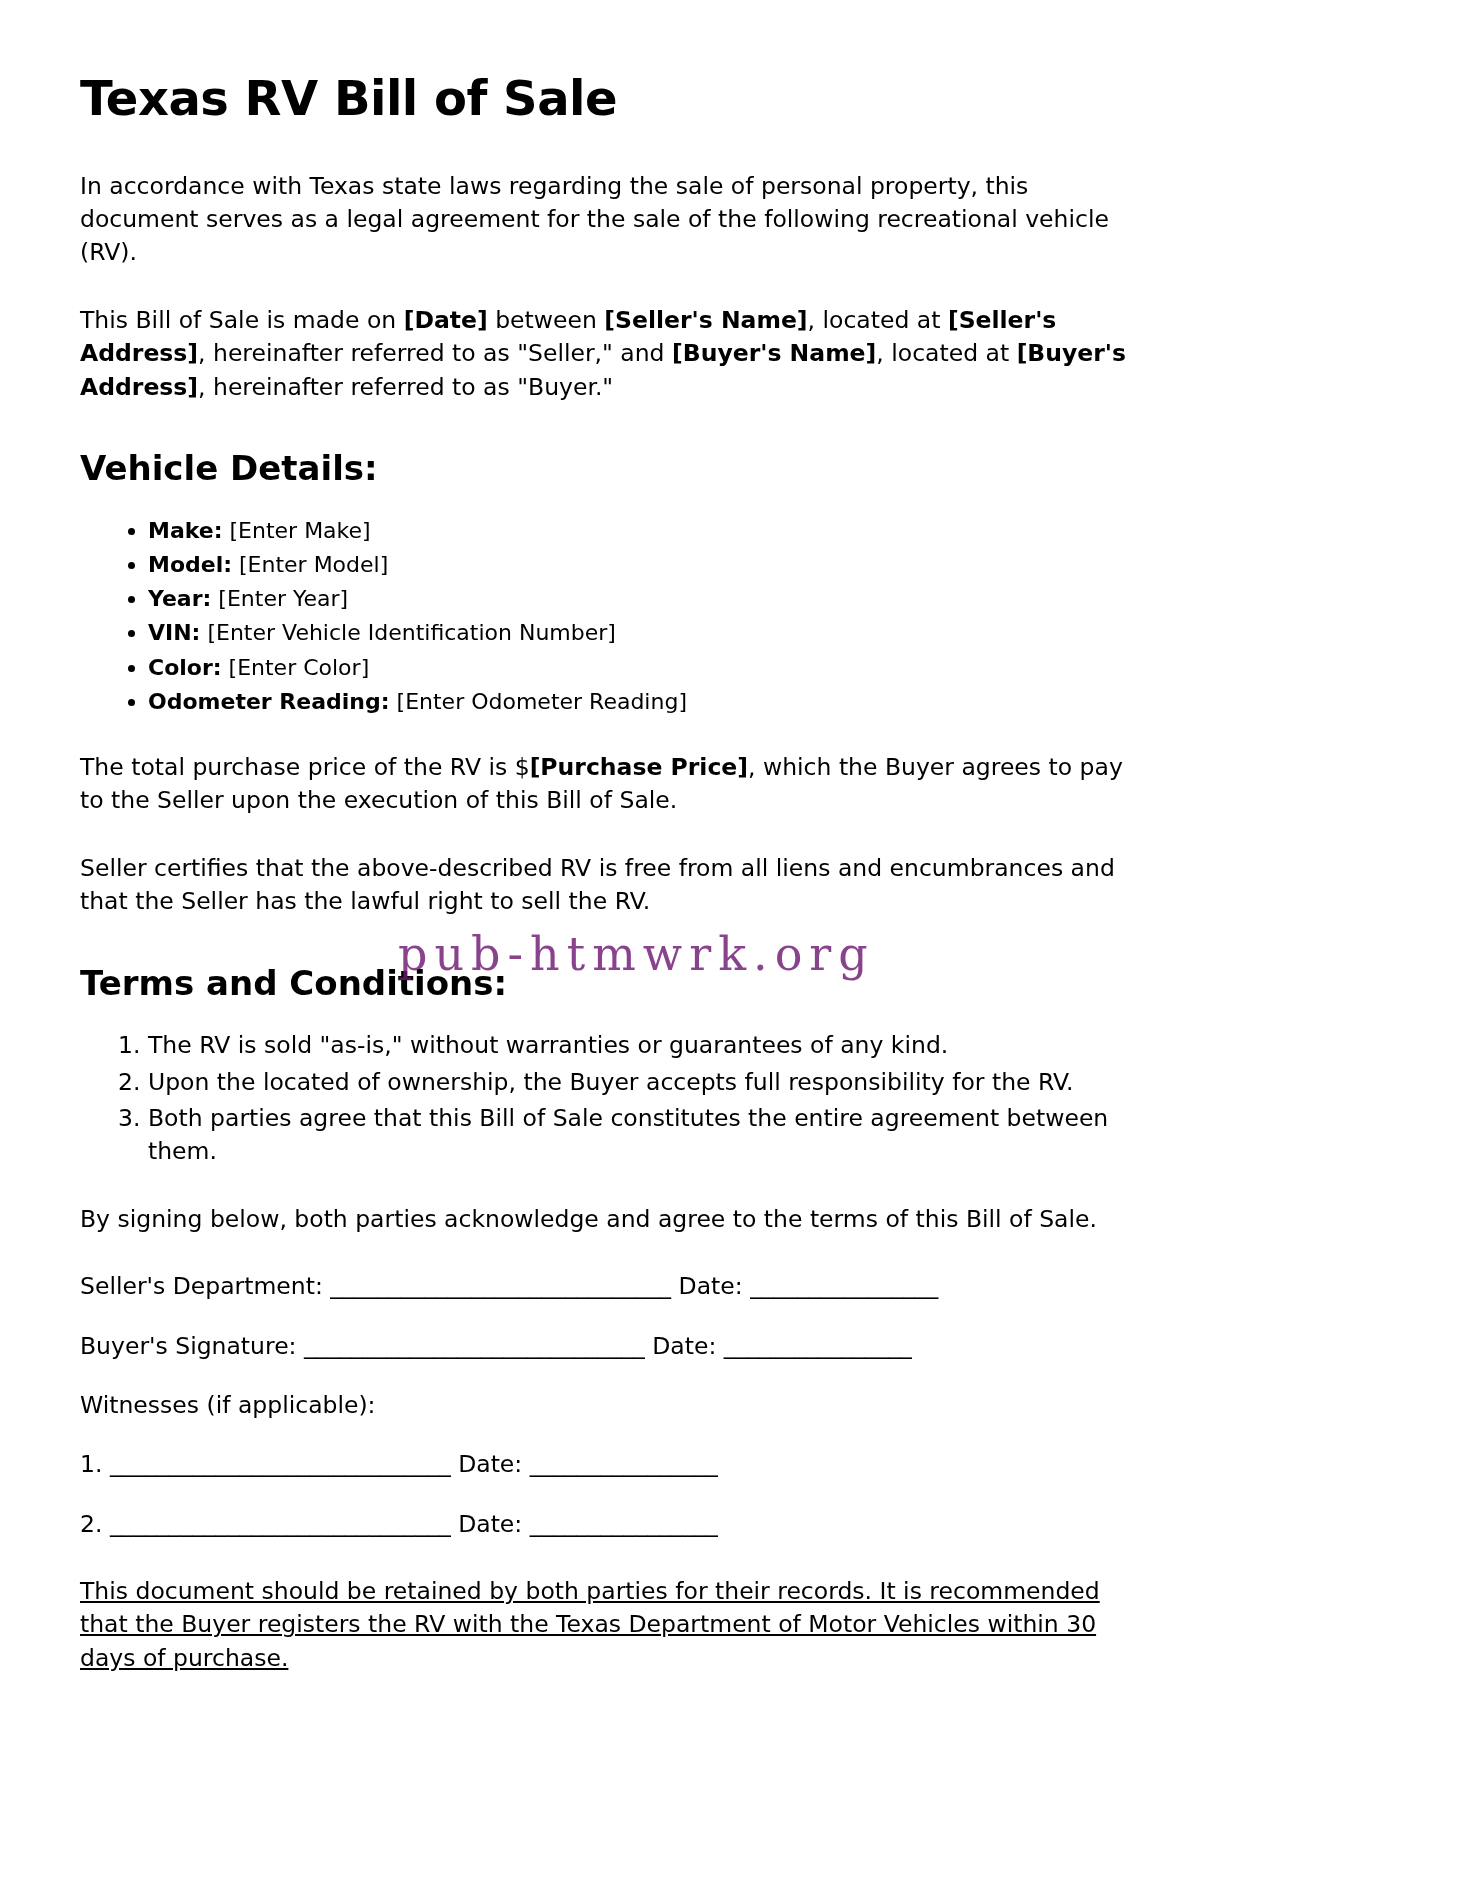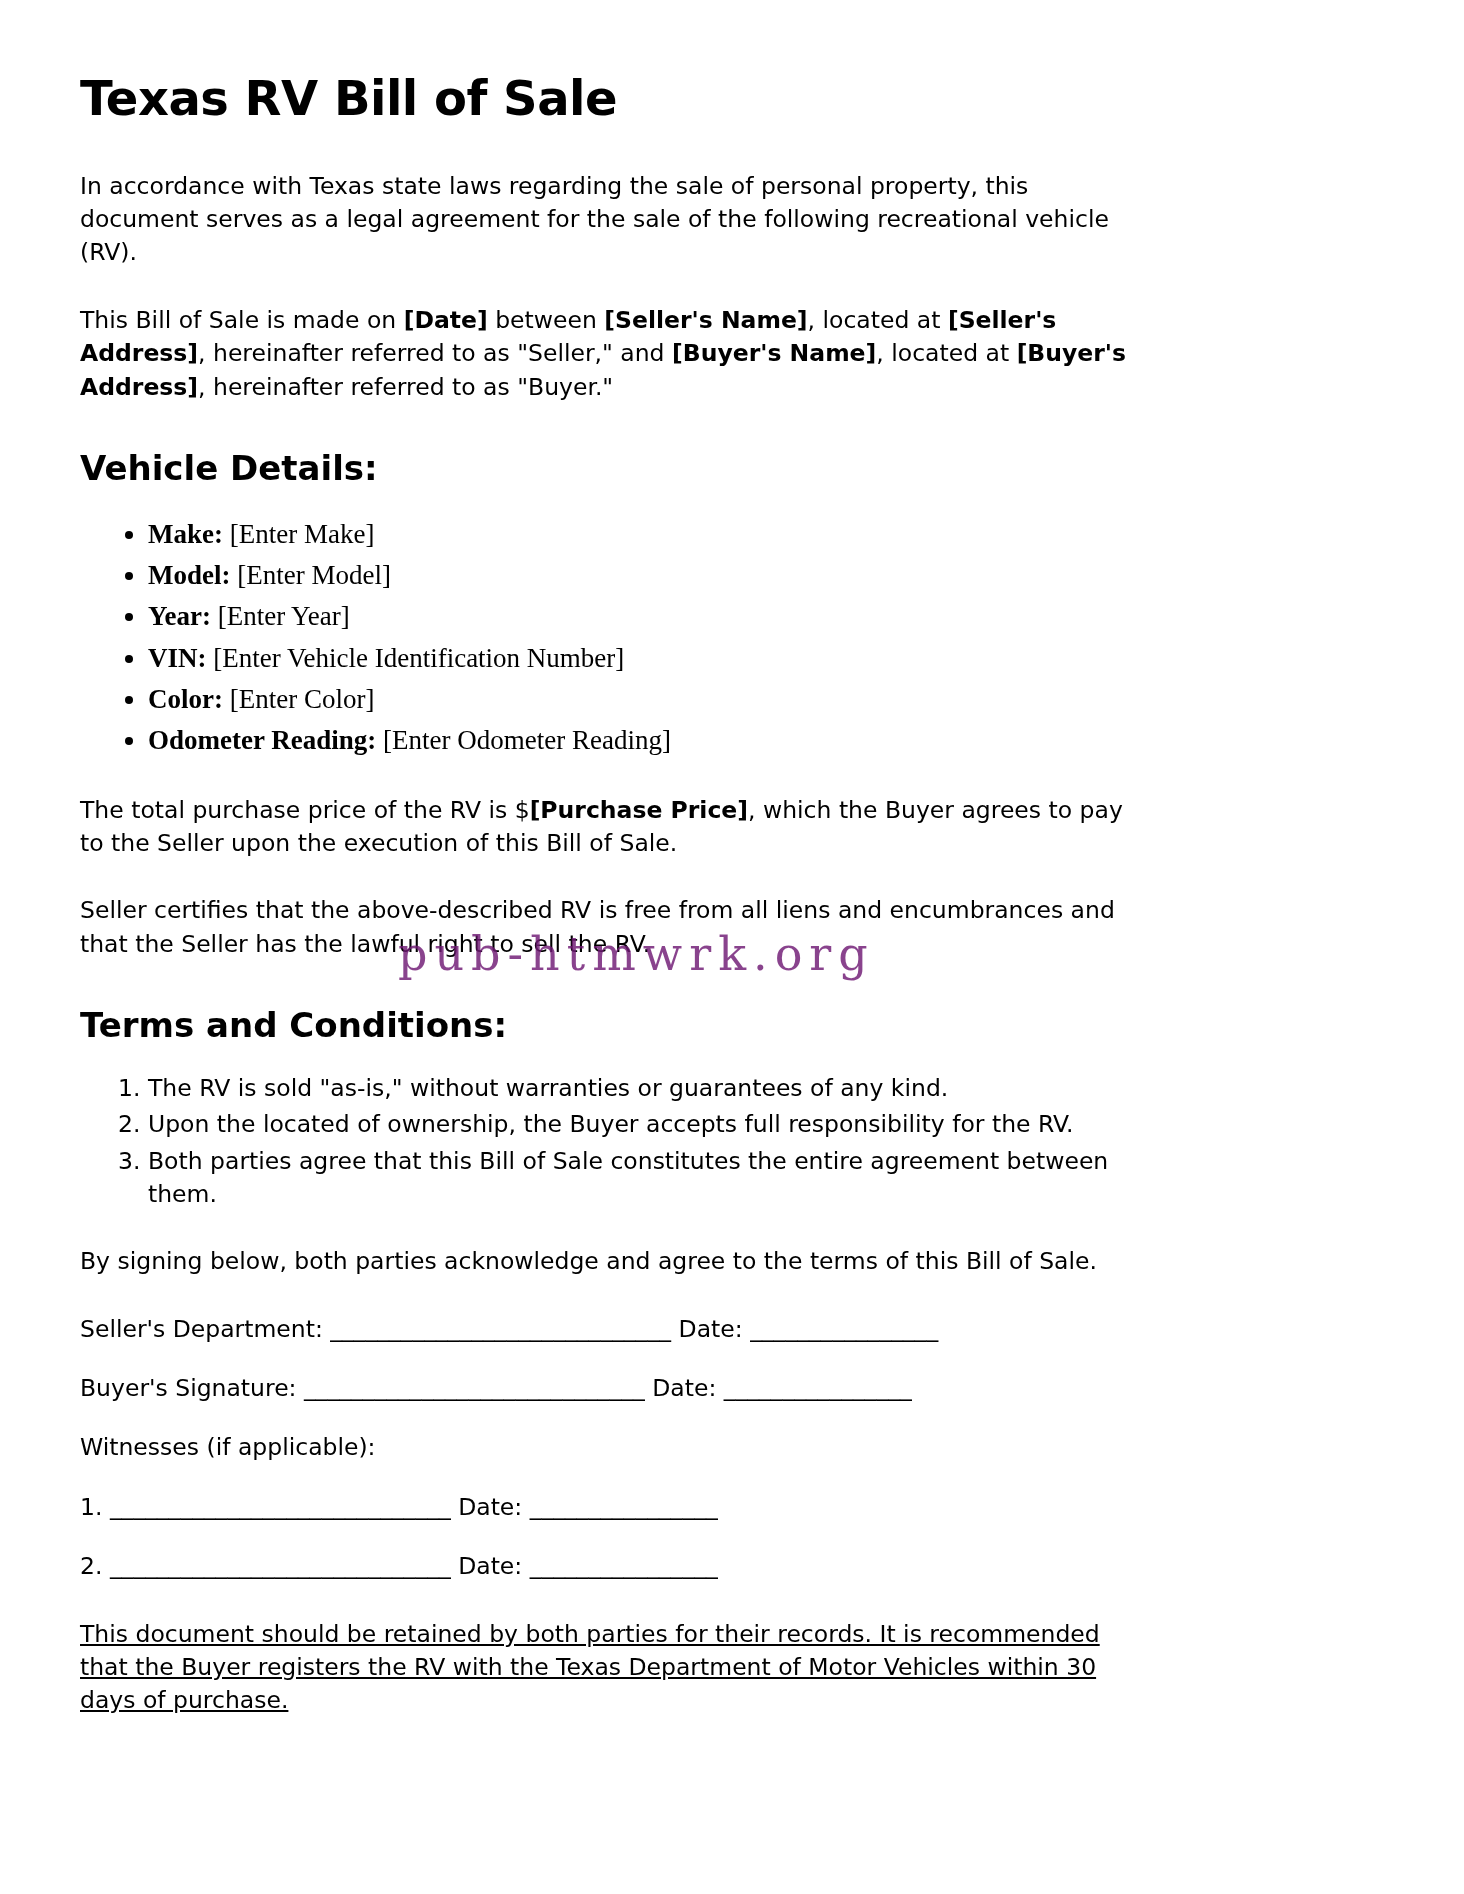--- a/index.html
+++ b/index.html
@@ -51,24 +51,23 @@
     line-height: 1.2;
     margin: 44px 0 26px 0;
   }
 
   ul.details {
     margin: 0 0 34px 0;
     padding-left: 68px;
     list-style-type: disc;
   }
   ul.details li {
-    font-size: 27px;
+    font-size: 22px;
     line-height: 1.42;
     margin: 0 0 3px 0;
-    font-family: Liberation Serif, serif;
   }
 
   ol.terms {
     margin: 0 0 34px 0;
     padding-left: 68px;
     list-style-type: decimal;
   }
   ol.terms li {
     font-size: 23.5px;
     line-height: 1.42;

